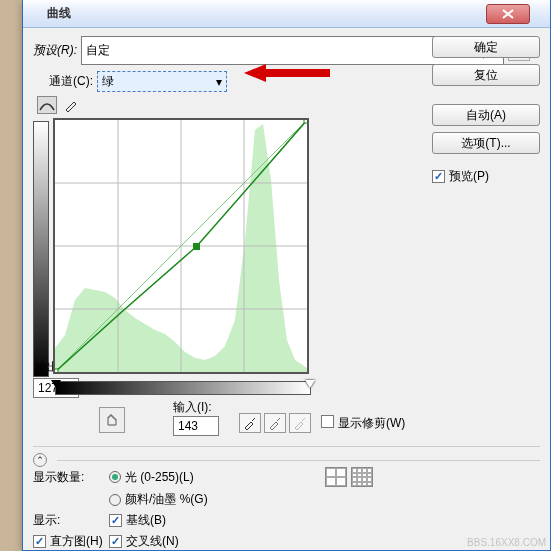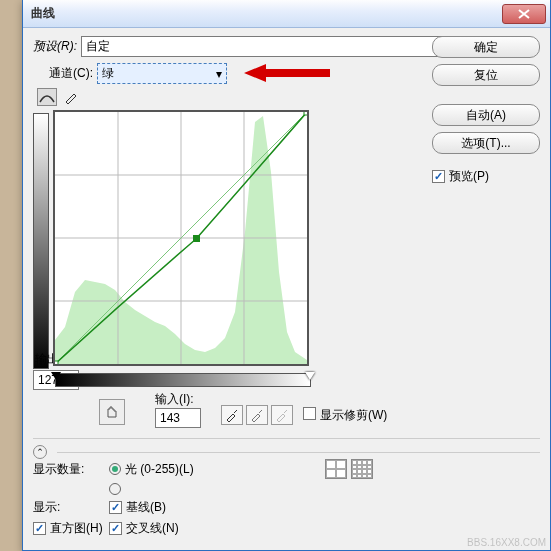--- a/index.html
+++ b/index.html
@@ -1,49 +1,49 @@
 <!DOCTYPE html>
 <html><head>
 <meta charset="utf-8">
 <style>
 * { box-sizing: border-box; font-family: "Microsoft YaHei", Tahoma, sans-serif; font-size: 12px; }
 body { margin: 0; background: #c8b59a; width: 551px; height: 551px; position: relative; }
 .dialog { position: absolute; left: 22px; top: 0; width: 529px; height: 551px; background: #f0f0f0; border: 1px solid #2a6dbf; border-top: none; box-shadow: 0 2px 8px rgba(0,0,0,0.3); }
-.titlebar { height: 28px; background: linear-gradient(#fdfdfe, #e6eefc 40%, #cfe0f7); display: flex; align-items: center; padding: 0 4px; border-bottom: 1px solid #9fb9dd; }
+.titlebar { height: 28px; background: linear-gradient(#fdfdfe, #e6eefc 40%, #cfe0f7); display: flex; align-items: center; padding: 0 20px; border-bottom: 1px solid #9fb9dd; }
 .title { flex: 1; font-weight: bold; color: #333; padding-left: 4px; }
 .close-btn { width: 44px; height: 20px; background: linear-gradient(#e9a1a0, #d15f5e); border: 1px solid #9b3d3d; border-radius: 3px; display: flex; align-items: center; justify-content: center; color: #fff; font-weight: bold; }
 .body { padding: 8px 10px; }
 .row { display: flex; align-items: center; margin-bottom: 6px; }
 .label { margin-right: 4px; font-style: italic; }
-.preset-select { flex: 1; height: 21px; background: #fff; border: 1px solid #7a7a7a; padding: 0 4px; display: flex; align-items: center; justify-content: space-between; margin-right: 4px; text-align: center; }
+.preset-select { flex: 1; height: 29px; background: #fff; border: 1px solid #7a7a7a; padding: 0 4px; display: flex; align-items: center; justify-content: space-between; margin-right: 4px; text-align: center; }
 .dropdown-arrow { width: 16px; height: 17px; border-left: 1px solid #aaa; display: flex; align-items: center; justify-content: center; }
 .menu-icon { width: 22px; height: 21px; border: 1px solid #aaa; background: #f0f0f0; display: flex; align-items: center; justify-content: center; margin-right: 10px; }
 .right-col { width: 108px; }
-.btn { width: 100%; height: 22px; margin-bottom: 6px; background: linear-gradient(#fdfdfd, #e5e5e5); border: 1px solid #8a8a8a; border-radius: 10px; display: flex; align-items: center; justify-content: center; }
+.btn { width: 100%; height: 22px; margin-bottom: 6px; background: linear-gradient(#fdfdfd, #e5e5e5); border: 1px solid #8a8a8a; border-radius: 3px; display: flex; align-items: center; justify-content: center; }
 .btn.disabled { color: #999; border-color: #bbb; }
 .main-area { display: flex; }
 .left-area { flex: 1; }
 .channel-row { display: flex; align-items: center; margin-bottom: 4px; padding-left: 16px; }
 .channel-select { width: 130px; height: 21px; background: #e5f0ff; border: 1px dashed #477ebd; padding: 0 4px; display: flex; align-items: center; justify-content: space-between; margin-left: 4px; }
 .tool-icons { display: flex; gap: 4px; padding-left: 4px; margin-bottom: 4px; }
 .tool-icon { width: 20px; height: 18px; border: 1px solid transparent; display: flex; align-items: center; justify-content: center; }
 .tool-icon.active { border: 1px solid #888; background: #ddd; }
 .curve-area { display: flex; }
 .vgrad { width: 16px; height: 256px; background: linear-gradient(#fff, #000); border: 1px solid #555; margin-top: 3px;}
 .graph { width: 256px; height: 256px; border: 2px solid #555; background: #fff; position: relative; margin-left: 4px; }
 .graph svg { position: absolute; left: 0; top: 0; }
 .hgrad-row { display: flex; margin-top: 4px; }
 .hgrad { width: 256px; height: 14px; background: linear-gradient(90deg, #000, #fff); border: 1px solid #555; margin-left: 22px; position: relative; }
 .slider-black { position: absolute; left: -5px; top: -2px; width: 0; height: 0; border: 5px solid transparent; border-top: 8px solid #000; }
 .slider-white { position: absolute; right: -5px; top: -2px; width: 0; height: 0; border: 5px solid transparent; border-top: 8px solid #fff; filter: drop-shadow(0 0 1px #000); }
 .io-row { display: flex; align-items: flex-start; margin-top: 4px; }
 .output-block { width: 64px; margin-top: -40px;  }
 .output-block .lbl { margin-bottom: 2px; margin-left: 2px; }
 .num-input { width: 46px; height: 20px; border: 1px solid #7a7a7a; background: #fff; padding: 0 4px; display: flex; align-items: center; }
-.input-block { margin-left: 30px; }
+.input-block { margin-left: 48px; }
 .hand-icon { width: 26px; height: 26px; border: 1px solid #999; background: #eee; display: flex; align-items: center; justify-content: center; margin-top: 8px; margin-left: 2px; }
 .eyedroppers { display: flex; gap: 3px; margin-left: 20px; margin-top: 14px; }
 .eyedrop { width: 22px; height: 20px; border: 1px solid #999; background: #f6f6f6; display: flex; align-items: center; justify-content: center; }
 .chk-row { display: flex; align-items: flex-start; margin-left: 10px; margin-top: 16px; }
 .chk { width: 13px; height: 13px; border: 1px solid #777; background: #fff; margin-right: 4px; display: flex; align-items: center; justify-content: center; }
 .chk.checked::after { content: "✓"; font-size: 11px; color: #1a5fb4; font-weight: bold; line-height: 1; }
 .disclosure { display: flex; align-items: center; margin-top: 10px; border-top: 1px solid #ccc; padding-top: 6px; }
 .disc-arrow { width: 14px; height: 14px; border: 1px solid #888; border-radius: 50%; display: flex; align-items: center; justify-content: center; margin-right: 4px; font-size: 9px; }
 .bottom-grid { display: grid; grid-template-columns: 76px 1fr 1fr; row-gap: 4px; align-items: center; }
 .radio { width: 12px; height: 12px; border: 1px solid #666; border-radius: 50%; margin-right: 4px; display: inline-flex; align-items: center; justify-content: center; }
@@ -226,20 +226,21 @@
                 <div></div>
                 <div></div>
                 <div></div>
                 <div></div>
                 <div></div>
               </div>
           </div>
           <span></span>
           <div class="inline">
             <span class="radio"></span>
+            <span>颜料/油墨 %(G)</span>
           </div>
           <span></span>
 
           <span>显示:</span>
           <div class="inline">
             <span class="chk checked"></span>
             <span>基线(B)</span>
           </div>
           <span></span>
           <div class="inline">

